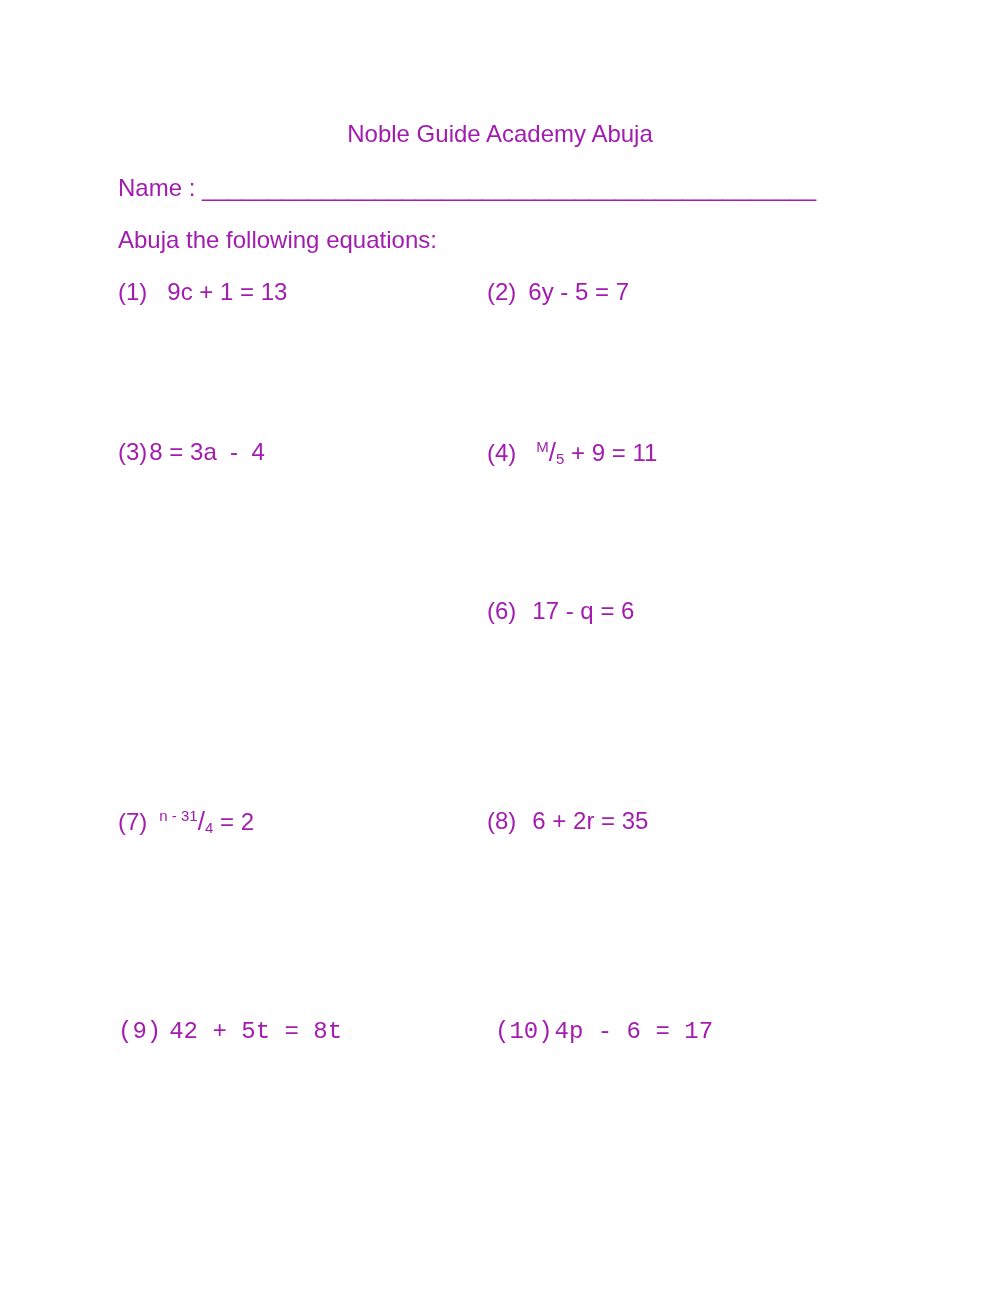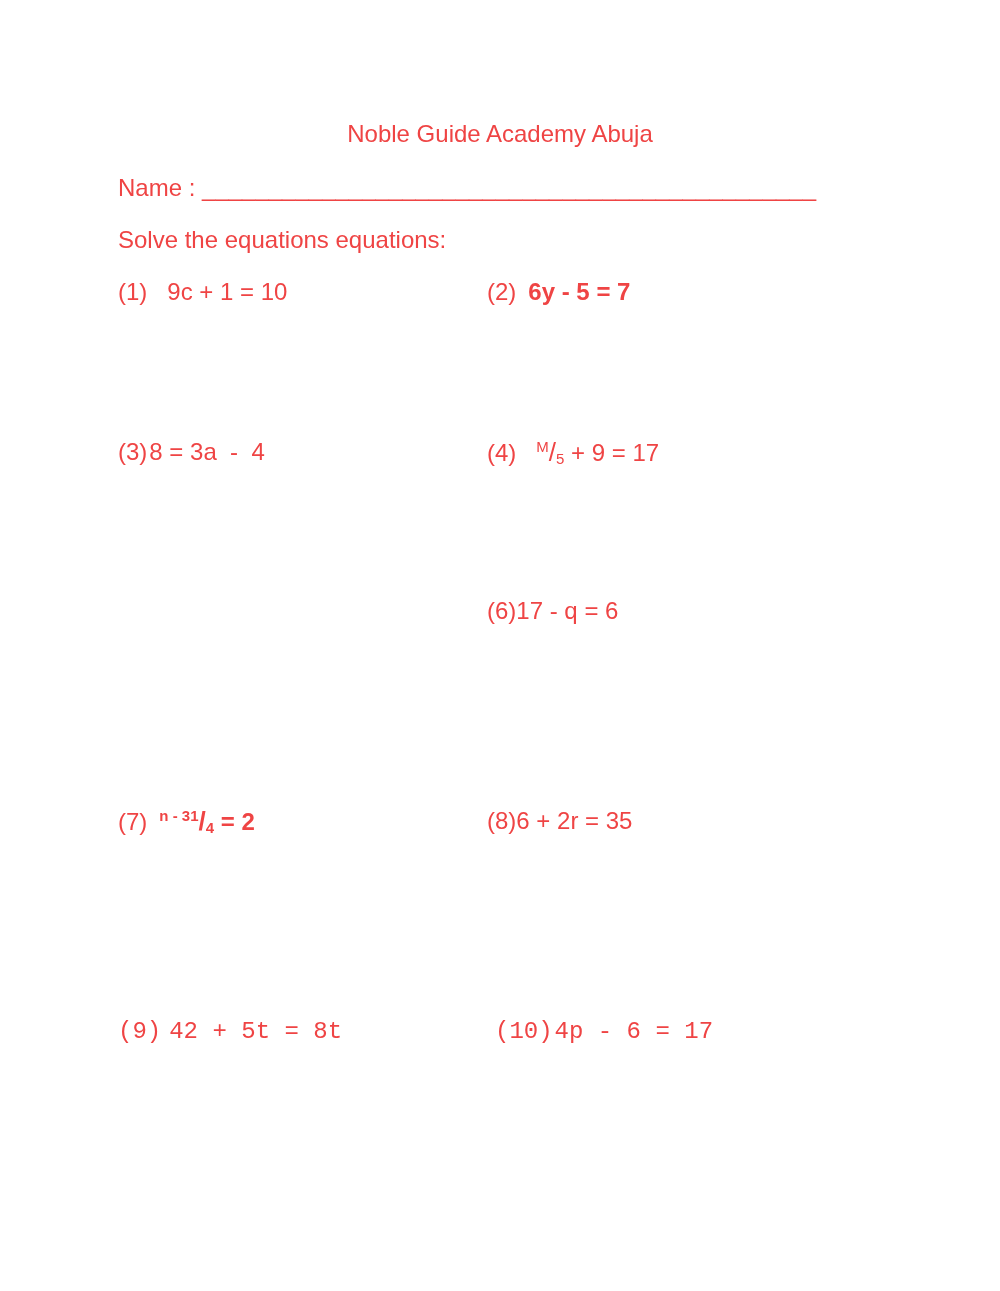--- a/index.html
+++ b/index.html
@@ -6,21 +6,21 @@
     margin: 0;
     padding: 0;
     background: #ffffff;
   }
   .page {
     position: relative;
     width: 832px;
     height: 1291px;
     background: #ffffff;
     font-family: "Liberation Sans", sans-serif;
-    color: #ef4444;
+    color: #a21caf;
     overflow: hidden;
   }
   .title {
     position: absolute;
     top: 119px;
     left: 0;
     width: 1000px;
     text-align: center;
     font-size: 24px;
     line-height: 30px;
@@ -78,41 +78,41 @@
   
   .r1 { top: 277px; }
   .r2 { top: 437px; }
   .r3 { top: 596px; }
   .r4 { top: 806px; }
   .r5 { top: 1017px; font-family: Liberation Mono, monospace; }
   .c1 { left: 118px; }
   .c2 { left: 487px; }
   .c2b { left: 495px; }
   .g20 { margin-left: 20px; }
-  .g16 { margin-left: 0; }
-  .g12 { margin-left: 12px; font-weight: bold; }
+  .g16 { margin-left: 16px; }
+  .g12 { margin-left: 12px; }
   .g10 { margin-left: 2px; }
   .g8  { margin-left: 8px; }
 </style>
 </head>
 <body>
 
 <div class="page">
 
   <div class="title">Noble Guide Academy Abuja</div>
 
   <div class="name-row"><span>Name : </span><span class="line">______________________________________________</span></div>
 
-  <div class="instructions">Solve the equations equations:</div>
+  <div class="instructions">Abuja the following equations:</div>
 
-  <div class="problem r1 c1"><span class="num">(1)</span><span class="eq g20">9c + 1 = 10</span></div>
+  <div class="problem r1 c1"><span class="num">(1)</span><span class="eq g20">9c + 1 = 13</span></div>
   <div class="problem r1 c2"><span class="num">(2)</span><span class="eq g12">6y - 5 = 7</span></div>
 
   <div class="problem r2 c1"><span class="num">(3)</span><span class="eq g10">8 = 3a  -  4</span></div>
-  <div class="problem r2 c2"><span class="num">(4)</span><span class="eq g20"><span class="fr-sup">M</span><span class="fr-slash">/</span><span class="fr-sub">5</span><span> + 9 = 17</span></span></div>
+  <div class="problem r2 c2"><span class="num">(4)</span><span class="eq g20"><span class="fr-sup">M</span><span class="fr-slash">/</span><span class="fr-sub">5</span><span> + 9 = 11</span></span></div>
 
   <div class="problem r3 c2"><span class="num">(6)</span><span class="eq g16">17 - q = 6</span></div>
 
   <div class="problem r4 c1"><span class="num">(7)</span><span class="eq g12"><span class="fr-sup">n - 31</span><span class="fr-slash">/</span><span class="fr-sub">4</span><span> = 2</span></span></div>
   <div class="problem r4 c2"><span class="num">(8)</span><span class="eq g16">6 + 2r = 35</span></div>
 
   <div class="problem r5 c1"><span class="num">(9)</span><span class="eq g8">42 + 5t = 8t</span></div>
   <div class="problem r5 c2b"><span class="num">(10)</span><span class="eq g10">4p - 6 = 17</span></div>
 
 </div>

